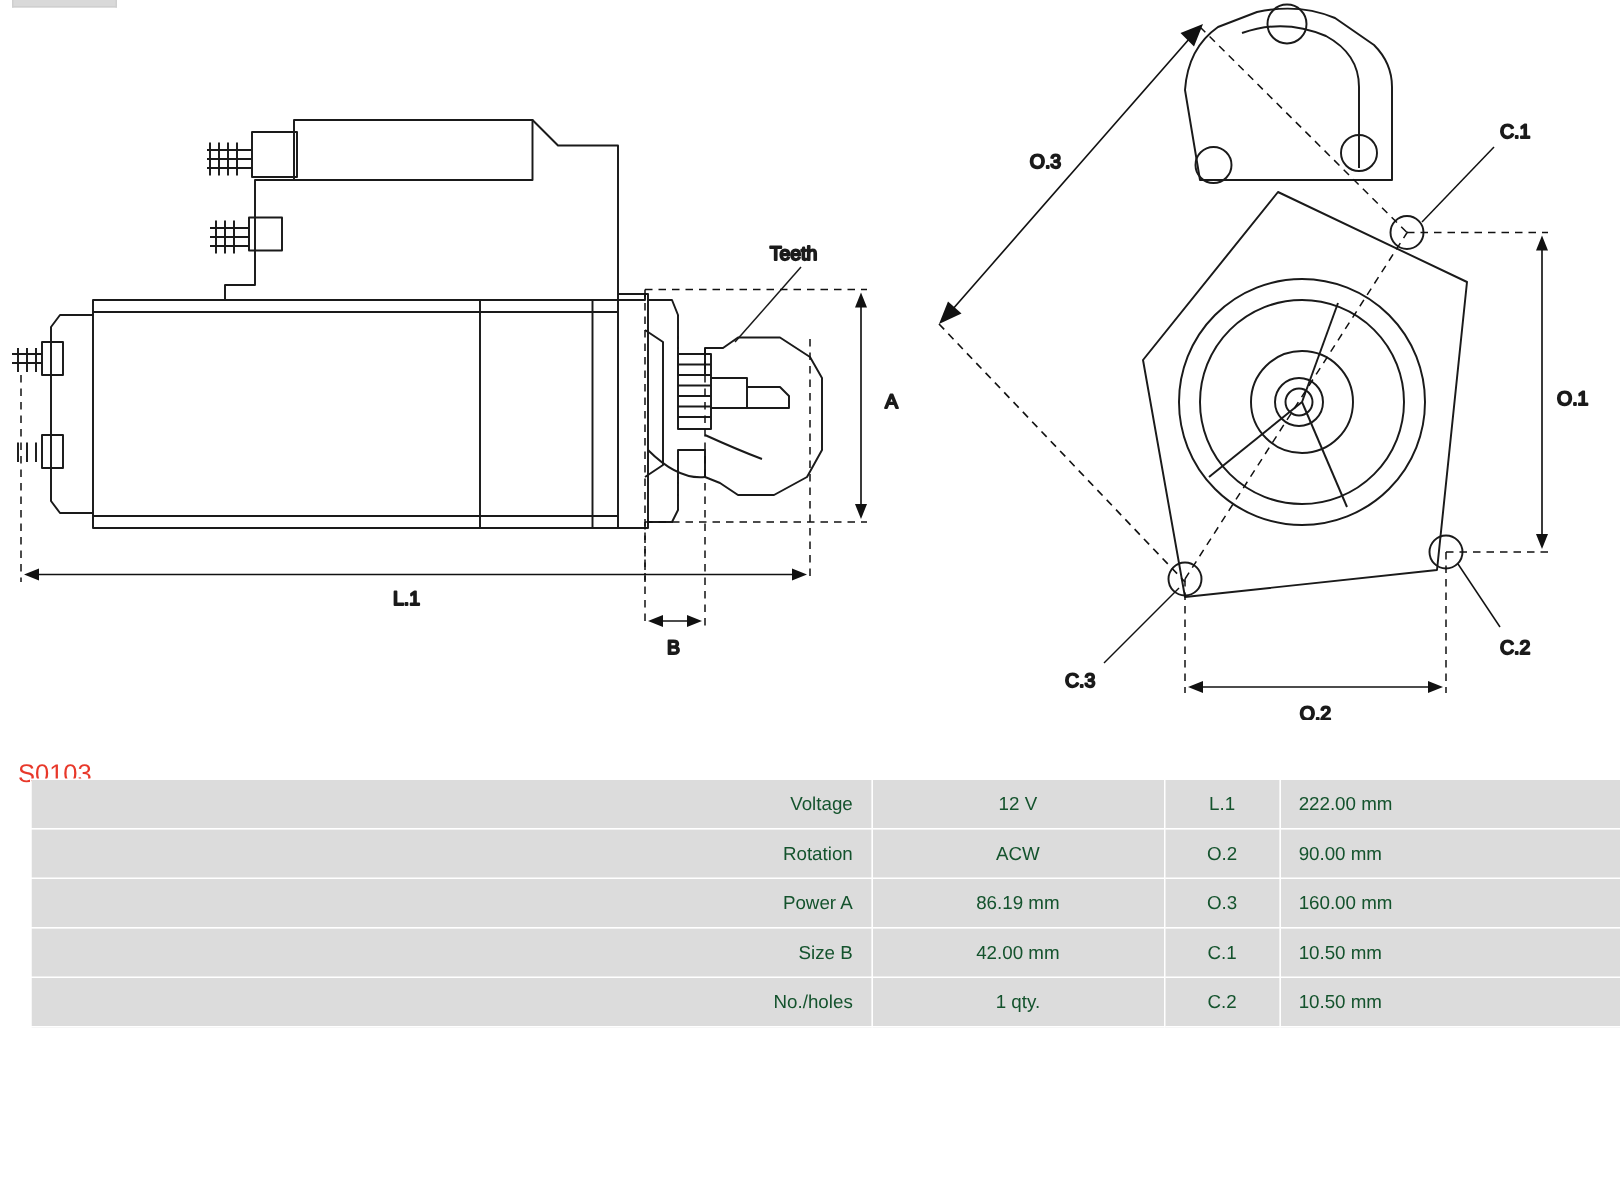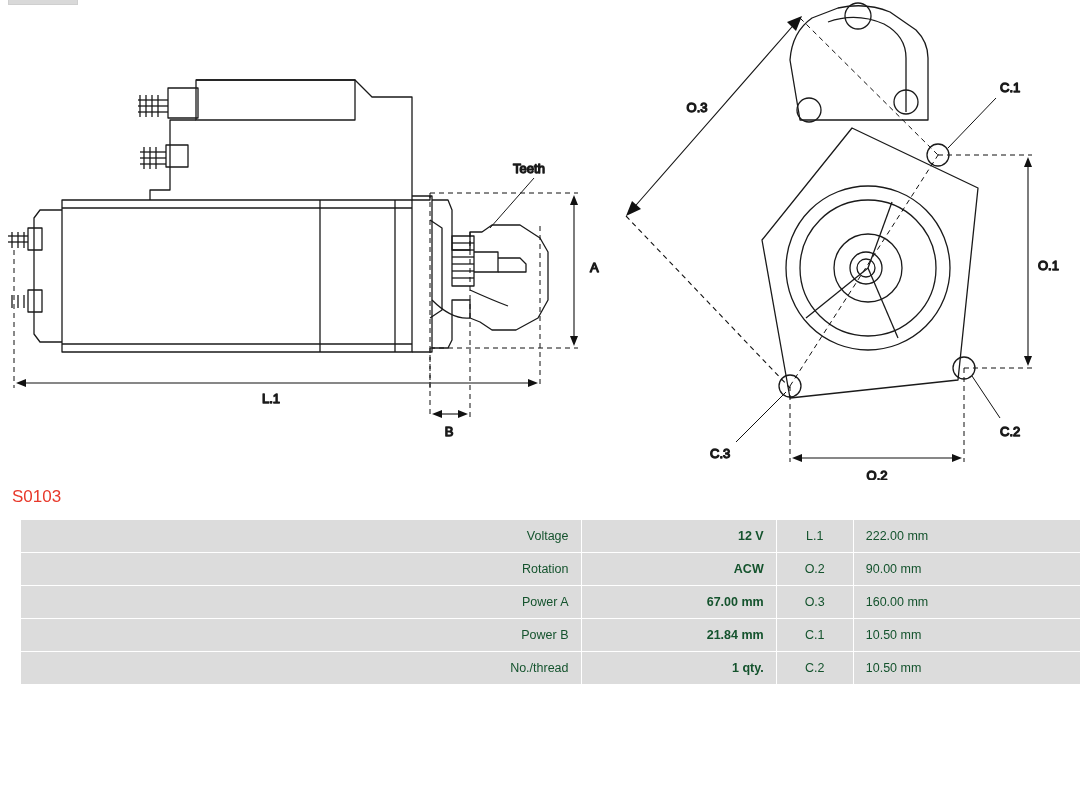--- a/index.html
+++ b/index.html
@@ -23,41 +23,41 @@
     border: 1px solid #cfcfcf;
     border-top: none;
   }
   .drawing {
     position: absolute;
     left: 0; top: 0;
     width: 1080px; height: 480px;
   }
   .part-number {
     position: absolute;
-    left: 12px; top: 487px;
+    left: 12px; top: 506px;
     font-size: 17px;
     color: #e8382a;
     font-family: "Liberation Sans", sans-serif;
   }
   table.specs {
     position: absolute;
     left: 20px; top: 519px;
     width: 1064px;
     border-collapse: collapse;
     font-size: 12.5px;
     color: #14532d;
   }
   table.specs td {
     border: 1px solid #ffffff;
     height: 33px;
     padding: 0 12px;
     background: #dcdcdc;
   }
   td.label { text-align: right; width: 560px; }
-  td.value { text-align: right; width: 195px; background: #dcdcdc; font-weight: bold; }
+  td.value { text-align: center; width: 195px; background: #dcdcdc; }
   td.code  { text-align: center; width: 77px; }
   td.dim   { text-align: left; width: 230px; }
   td.empty { background: #dcdcdc; }
   svg text {
     font-family: "Liberation Sans", sans-serif;
     font-size: 13px;
     fill: #222222;
   }
 </style>
 </head>
@@ -233,32 +233,32 @@
         <td class="dim">222.00 mm</td>
       </tr>
       <tr>
         <td class="label">Rotation</td>
         <td class="value">ACW</td>
         <td class="code">O.2</td>
         <td class="dim">90.00 mm</td>
       </tr>
       <tr>
         <td class="label">Power A</td>
-        <td class="value">67.00 mm</td>
+        <td class="value">86.19 mm</td>
         <td class="code">O.3</td>
         <td class="dim">160.00 mm</td>
       </tr>
       <tr>
-        <td class="label">Power B</td>
-        <td class="value">21.84 mm</td>
+        <td class="label">Size B</td>
+        <td class="value">42.00 mm</td>
         <td class="code">C.1</td>
         <td class="dim">10.50 mm</td>
       </tr>
       <tr>
-        <td class="label">No./thread</td>
+        <td class="label">No./holes</td>
         <td class="value">1 qty.</td>
         <td class="code">C.2</td>
         <td class="dim">10.50 mm</td>
       </tr>
     </tbody>
   </table>
 
 </div>
 
 </body></html>

